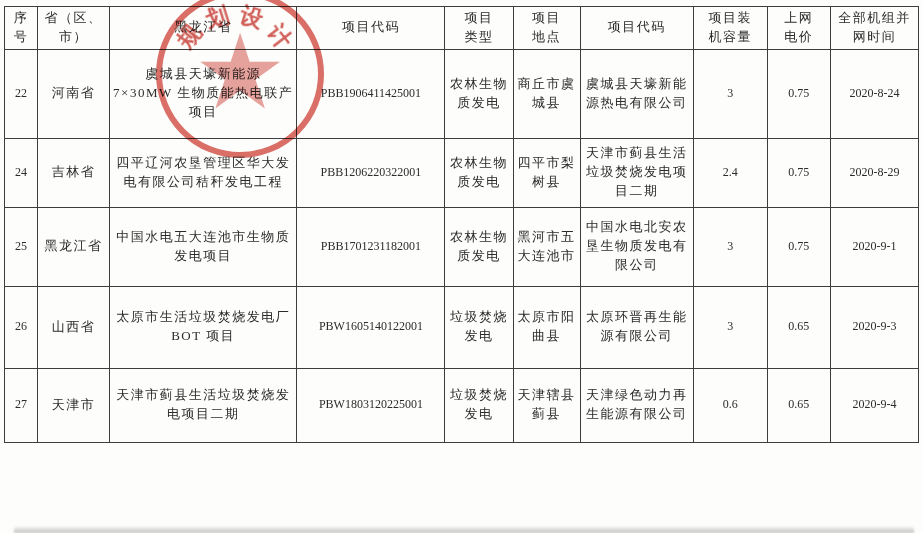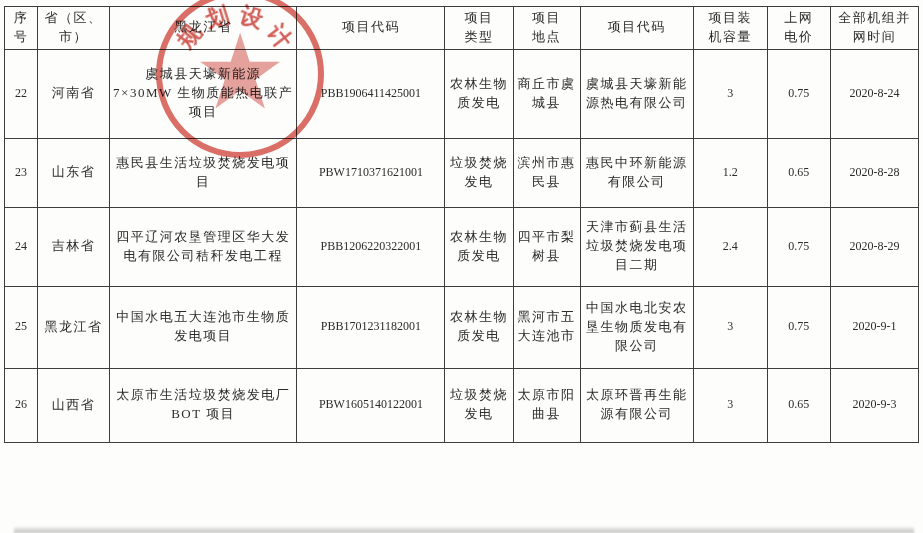--- a/index.html
+++ b/index.html
@@ -141,32 +141,20 @@
 7×30MW 生物质能热电联产项目</td>
           <td class="latin">PBB1906411425001</td>
           <td class="cjk">农林生物质发电</td>
           <td class="cjk">商丘市虞城县</td>
           <td class="cjk">虞城县天壕新能源热电有限公司</td>
           <td class="latin">3</td>
           <td class="latin">0.75</td>
           <td class="latin">2020-8-24</td>
         </tr>
         <tr>
-          <td class="latin">23</td>
-          <td class="cjk">山东省</td>
-          <td class="cjk">惠民县生活垃圾焚烧发电项目</td>
-          <td class="latin">PBW1710371621001</td>
-          <td class="cjk">垃圾焚烧发电</td>
-          <td class="cjk">滨州市惠民县</td>
-          <td class="cjk">惠民中环新能源有限公司</td>
-          <td class="latin">1.2</td>
-          <td class="latin">0.65</td>
-          <td class="latin">2020-8-28</td>
-        </tr>
-        <tr>
           <td class="latin">24</td>
           <td class="cjk">吉林省</td>
           <td class="cjk">四平辽河农垦管理区华大发电有限公司秸秆发电工程</td>
           <td class="latin">PBB1206220322001</td>
           <td class="cjk">农林生物质发电</td>
           <td class="cjk">四平市梨树县</td>
           <td class="cjk">天津市蓟县生活垃圾焚烧发电项目二期</td>
           <td class="latin">2.4</td>
           <td class="latin">0.75</td>
           <td class="latin">2020-8-29</td>
@@ -188,20 +176,32 @@
           <td class="cjk">山西省</td>
           <td class="cjk">太原市生活垃圾焚烧发电厂 BOT 项目</td>
           <td class="latin">PBW1605140122001</td>
           <td class="cjk">垃圾焚烧发电</td>
           <td class="cjk">太原市阳曲县</td>
           <td class="cjk">太原环晋再生能源有限公司</td>
           <td class="latin">3</td>
           <td class="latin">0.65</td>
           <td class="latin">2020-9-3</td>
         </tr>
+        <tr>
+          <td class="latin">27</td>
+          <td class="cjk">天津市</td>
+          <td class="cjk">天津市蓟县生活垃圾焚烧发电项目二期</td>
+          <td class="latin">PBW1803120225001</td>
+          <td class="cjk">垃圾焚烧发电</td>
+          <td class="cjk">天津辖县蓟县</td>
+          <td class="cjk">天津绿色动力再生能源有限公司</td>
+          <td class="latin">0.6</td>
+          <td class="latin">0.65</td>
+          <td class="latin">2020-9-4</td>
+        </tr>
       </tbody>
   </table>
 
   <div class="seal">
     <div class="seal-ring"></div>
     <div class="seal-star">★</div>
     <div id="seal-text">
         <span class="seal-char" style="left: 22.0834px; top: 30.9073px; transform: rotate(-52deg);">规</span>
         <span class="seal-char" style="left: 50.018px; top: 11.5885px; transform: rotate(-17.3333deg);">划</span>
         <span class="seal-char" style="left: 83.982px; top: 11.5885px; transform: rotate(17.3333deg);">设</span>

